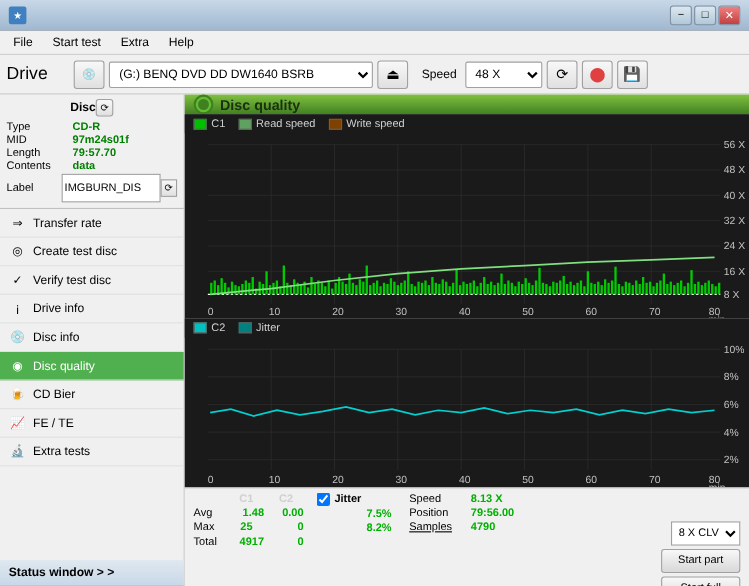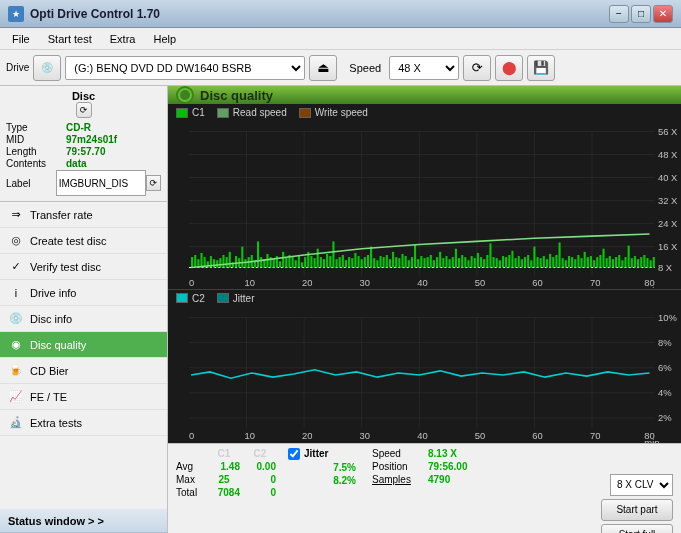--- a/index.html
+++ b/index.html
@@ -69,21 +69,21 @@
     
     .toolbar {
       background: #f0f0f0;
       height: 36px;
       display: flex;
       align-items: center;
       padding: 2px 6px;
       gap: 4px;
       border-bottom: 1px solid #c0c0c0;
     }
-    .drive-label { font-size: 10px; color: #000; margin-right: 0; }
+    .drive-label { font-size: 16px; color: #000; margin-right: 20px; }
     .drive-select {
       height: 24px;
       padding: 1px 4px;
       font-size: 11px;
       border: 1px solid #a0a0a0;
       background: white;
       border-radius: 2px;
       width: 240px;
     }
     .toolbar-btn {
@@ -125,21 +125,20 @@
     
     .disc-panel {
       border-bottom: 1px solid #c0c0c0;
       padding: 4px 6px;
     }
     .disc-panel-header {
       display: flex;
       align-items: center;
       justify-content: center;
       margin-bottom: 4px;
-      flex-direction: column;
     }
     .disc-panel-title {
       font-size: 11px;
       font-weight: bold;
       color: #000;
     }
     .disc-table { width: 100%; font-size: 10px; }
     .disc-row { display: flex; margin-bottom: 1px; }
     .disc-key { width: 60px; color: #000; }
     .disc-val { color: #008000; font-weight: bold; flex: 1; }
@@ -265,21 +264,20 @@
     }
   </style>
 </head>
 <body>
 
 <div class="title-bar">
   <div style="display:flex;align-items:center;gap:6px;">
     <div class="title-bar-icon">
       <span style="font-size:9px;">★</span>
     </div>
-    <span class="title-bar-title">Opti Drive Control 1.70</span>
   </div>
   <div class="title-bar-buttons">
     <div class="title-btn">−</div>
     <div class="title-btn">□</div>
     <div class="title-btn close">✕</div>
   </div>
 </div>
 
 <div class="menu-bar">
   <span class="menu-item">File</span>
@@ -678,21 +676,21 @@
           <span style="width:32px;text-align:right;color:#00b000;font-weight:bold;">1.48</span>
           <span style="width:32px;text-align:right;color:#00b000;font-weight:bold;">0.00</span>
         </div>
         <div style="display:flex;gap:4px;align-items:center;">
           <span style="width:28px;color:#000;">Max</span>
           <span style="width:32px;text-align:center;color:#00b000;font-weight:bold;">25</span>
           <span style="width:32px;text-align:right;color:#00b000;font-weight:bold;">0</span>
         </div>
         <div style="display:flex;gap:4px;align-items:center;">
           <span style="width:28px;color:#000;">Total</span>
-          <span style="width:32px;text-align:right;color:#00b000;font-weight:bold;">7084</span>
+          <span style="width:32px;text-align:right;color:#00b000;font-weight:bold;">4917</span>
           <span style="width:32px;text-align:right;color:#00b000;font-weight:bold;">0</span>
         </div>
       </div>
 
       <div style="display:flex;flex-direction:column;gap:2px;font-size:10px;margin-left:4px;">
         <div style="display:flex;gap:4px;align-items:center;">
           <input type="checkbox" checked="" style="width: 12px; height: 12px;">
           <span style="color:#000;font-weight:bold;">Jitter</span>
         </div>
         <div style="display:flex;gap:4px;align-items:center;">

